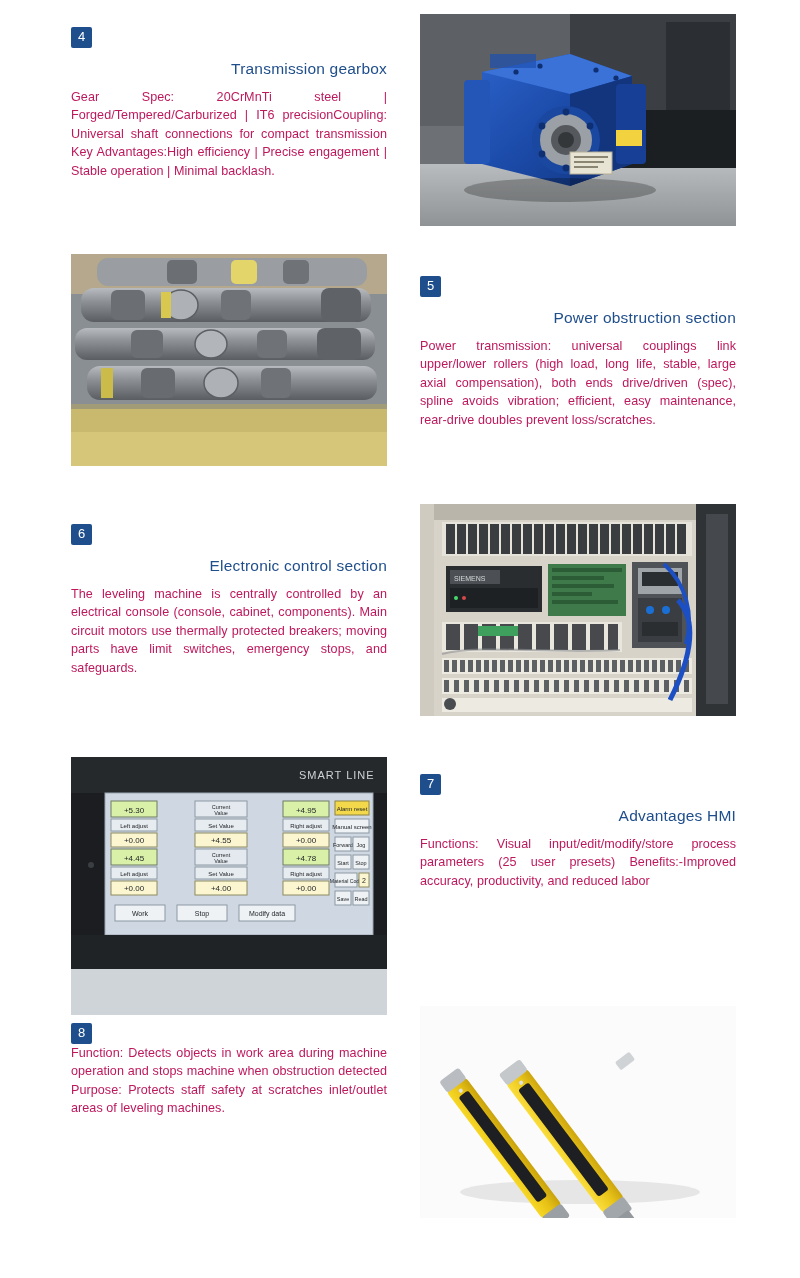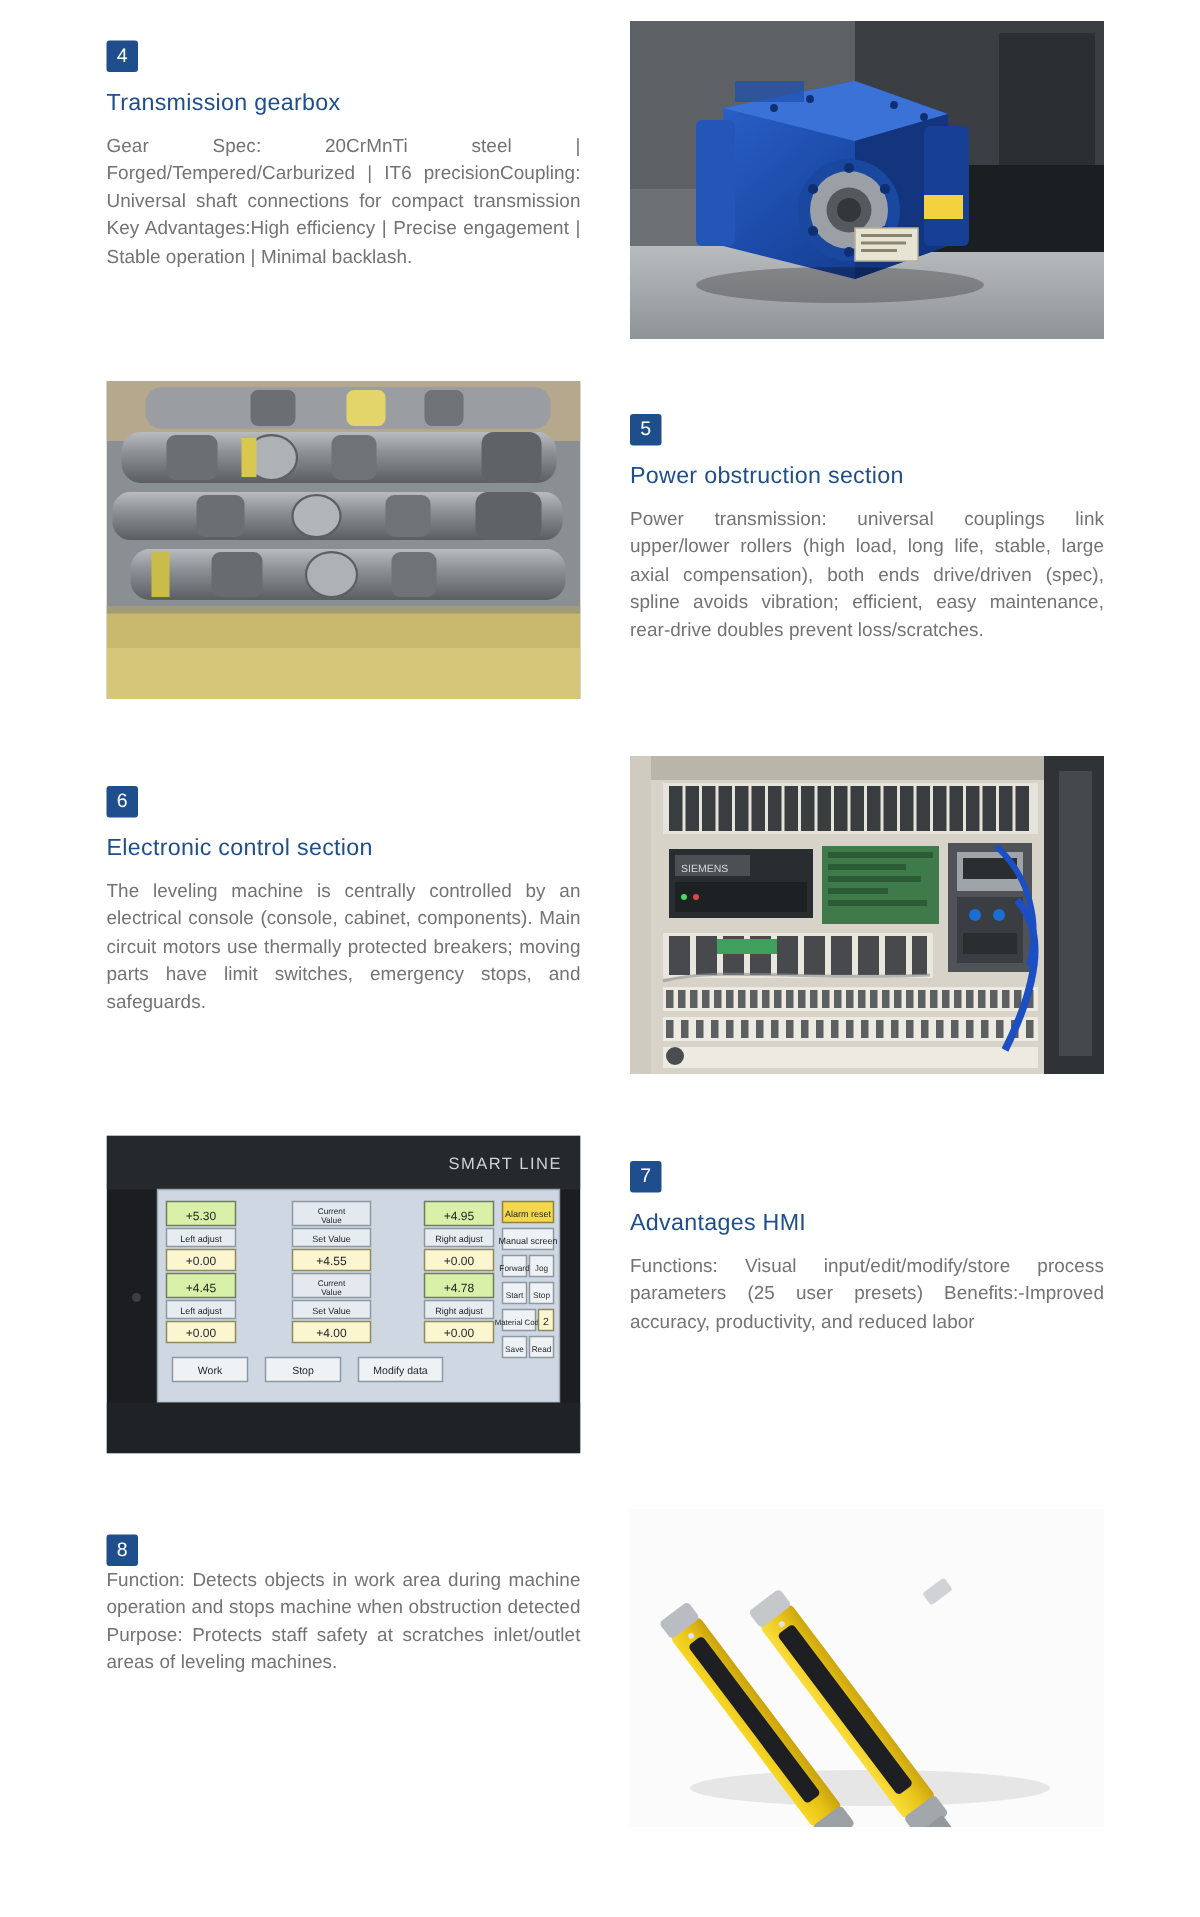--- a/index.html
+++ b/index.html
@@ -29,23 +29,24 @@
     border-radius: 2px;
     font-family: "Liberation Sans", sans-serif;
   }
   .title {
     color: #1f4e8c;
     font-size: 15.5px;
     font-weight: 400;
     letter-spacing: 0.2px;
     margin: 12px 0 10px 0;
     font-family: "Liberation Sans", sans-serif;
+    text-align: right;
   }
   .body-text {
-    color: #737373;
+    color: #be185d;
     font-size: 12.6px;
     line-height: 18.4px;
     text-align: justify;
     text-justify: inter-word;
     letter-spacing: 0.05px;
     font-family: "Liberation Sans", sans-serif;
   }
   .photo {
     position: absolute;
     overflow: hidden;
@@ -316,21 +317,21 @@
       </g>
 
       <path d="M258 96 C280 120 268 160 250 196" stroke="#1c4fc4" stroke-width="5" fill="none"></path>
       <path d="M244 60 C266 80 274 110 266 140" stroke="#1c4fc4" stroke-width="4" fill="none"></path>
 
       <path d="M22 150 C60 140 120 150 200 146" stroke="#8d9094" stroke-width="2" fill="none" opacity="0.6"></path>
       <circle cx="30" cy="200" r="6" fill="#4a4d50"></circle>
     </svg>
   </div>
 
-  <div class="photo" style="left:71px; top:757px; width:316px; height:212px;">
+  <div class="photo" style="left:71px; top:757px; width:316px; height:258px;">
     <svg width="316" height="212" viewBox="0 0 316 212" font-family="Liberation Sans, sans-serif">
       <rect width="316" height="212" fill="#1b1d20"></rect>
       <rect x="0" y="0" width="316" height="36" fill="#26292c"></rect>
       <text x="228" y="22" font-size="11" fill="#cfd3d6" letter-spacing="1">SMART LINE</text>
 
       <rect x="34" y="36" width="268" height="142" fill="#cfd8e2"></rect>
       <rect x="34" y="36" width="268" height="142" fill="none" stroke="#9aa6b2"></rect>
 
       <text x="150" y="51" font-size="8" fill="#23262a" text-anchor="middle">Exit</text>
       <rect x="40" y="44" width="46" height="16" fill="#d8f0a8" stroke="#6f7b60"></rect>

